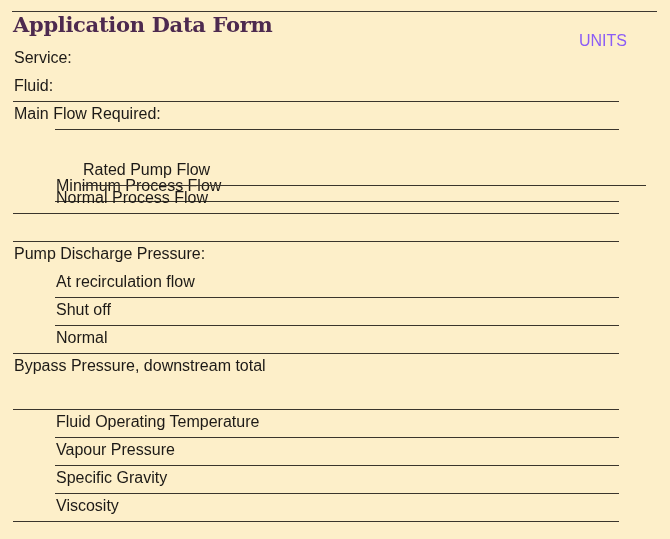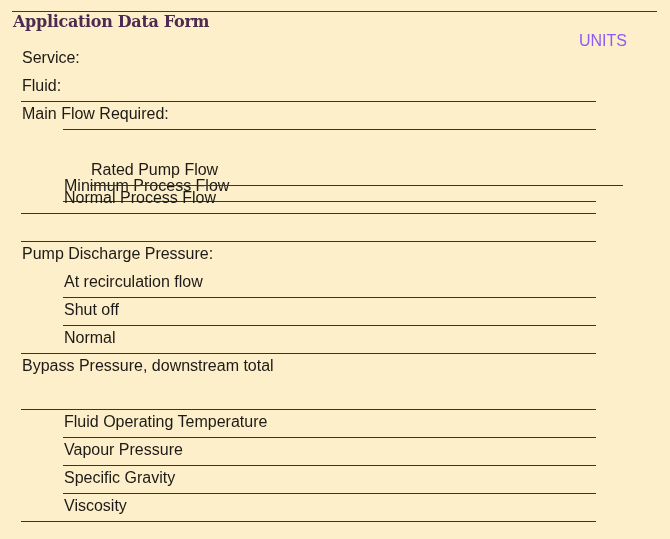--- a/index.html
+++ b/index.html
@@ -22,38 +22,39 @@
       width: 645px;
       height: 0;
       border-top: 1.5px solid #3d3830;
     }
     .title {
       position: absolute;
       left: 13px;
       top: 12px;
       font-family: "DejaVu Serif", "Liberation Serif", serif;
       font-weight: bold;
-      font-size: 16px;
+      font-size: 21px;
       letter-spacing: -0.3px;
       color: #4d2a4f;
       white-space: nowrap;
     }
     .units {
       position: absolute;
       left: 579px;
       top: 32px;
       font-size: 16px;
       color: #8b5cf6;
       white-space: nowrap;
     }
     .row {
       position: absolute;
-      left: 8px;
+      left: 0;
       width: 600px;
       height: 28px;
+      padding-left: 31px;
     }
     .row .label {
       position: absolute;
       top: 3px;
       font-size: 16px;
       white-space: nowrap;
       color: #1d1a17;
     }
     .row.lvl0 .label { left: 14px; }
     .row.lvl1 .label { left: 56px; }

